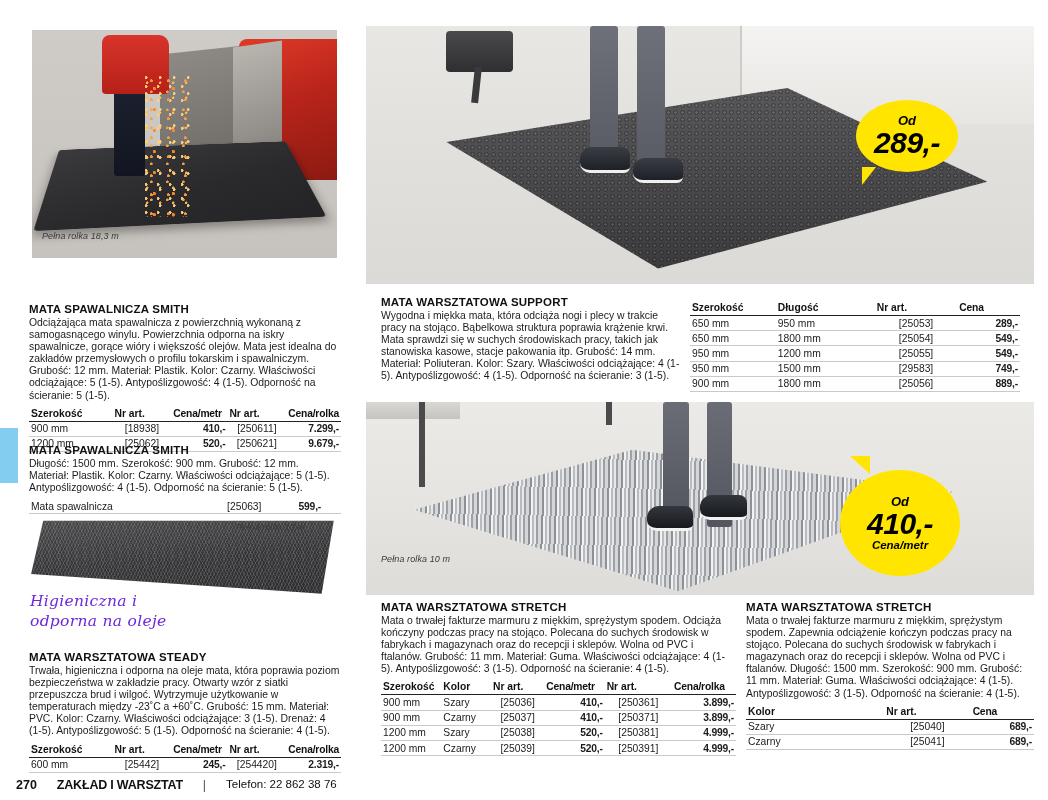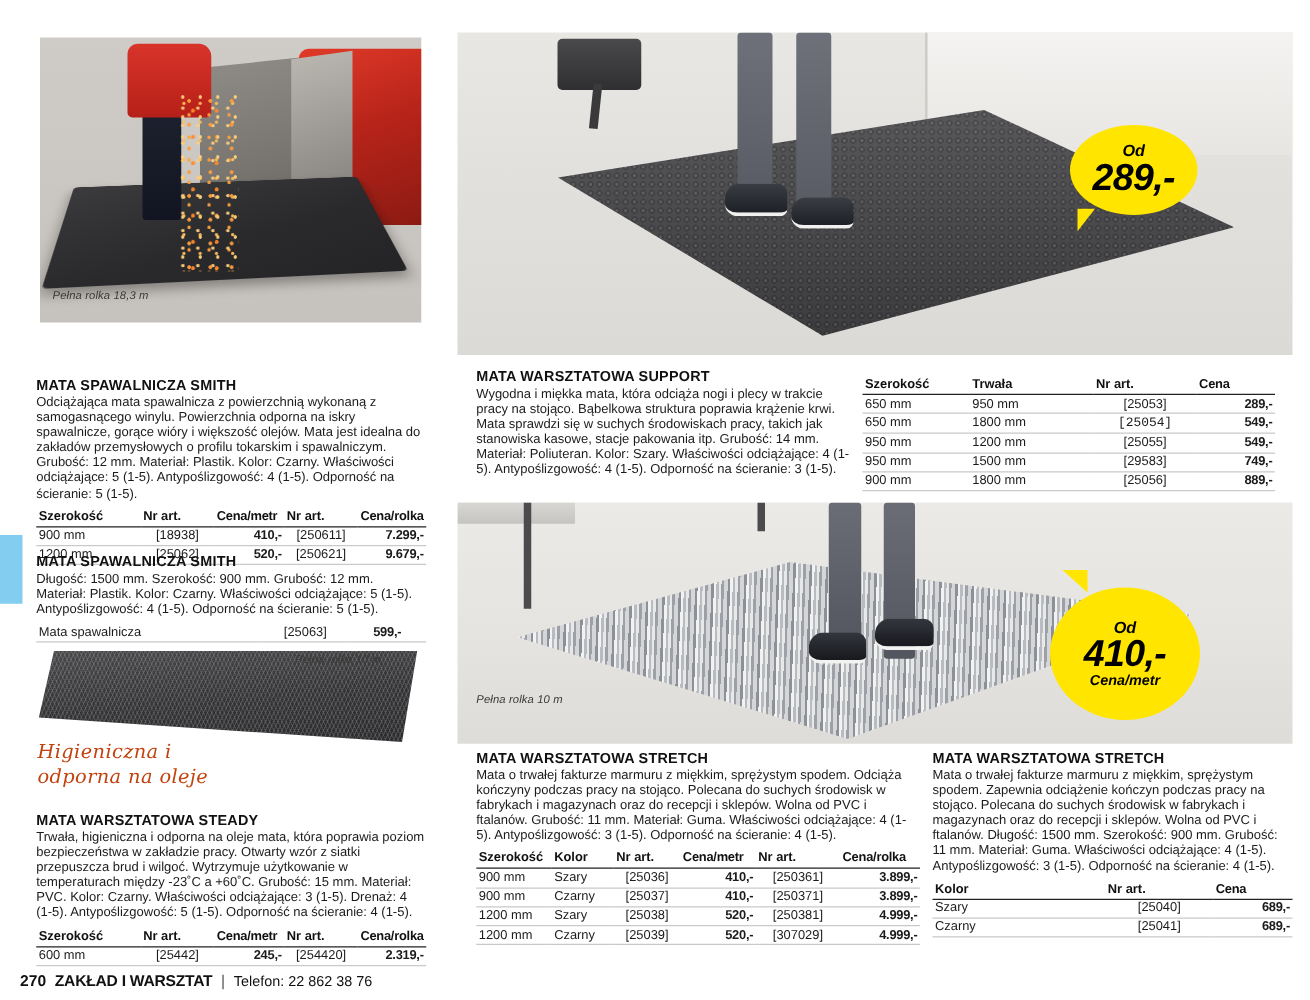--- a/index.html
+++ b/index.html
@@ -228,27 +228,27 @@
   }
 
   
   .blue-tab {
     position: absolute; left: 0; top: 428px; width: 18px; height: 55px;
     background: #83cdf0;
   }
   .handwritten {
     position: absolute; left: 30px; top: 591px; width: 190px;
     font-family: "DejaVu Serif", serif; font-style: italic;
-    font-size: 15.5px; line-height: 20px; color: #c2410c;
+    font-size: 15.5px; line-height: 20px; color: #6d28d9;
     letter-spacing: .3px;
   }
 
   .footer {
     position: absolute; left: 16px; bottom: 8px;
-    display: flex; align-items: flex-end; gap: 7px;
+    display: flex; align-items: flex-start; gap: 20px;
     font-size: 12.5px; color: #111;
   }
   .footer .pg { font-weight: bold; font-size: 12.5px; }
   .footer .sect { font-weight: bold; letter-spacing: -.2px; }
   .footer .sep { color: #555; }
   .footer .tel { font-size: 11.5px; }
 
   
   .blk { position: absolute; }
 </style>
@@ -390,36 +390,36 @@
   <div class="blk" id="blk-3" style="left:381px; top:296px; width:300px;">
       <div class="h-title">MATA WARSZTATOWA SUPPORT</div>
       <div class="body-txt">Wygodna i miękka mata, która odciąża nogi i plecy w trakcie pracy na stojąco. Bąbelkowa struktura poprawia krążenie krwi. Mata sprawdzi się w suchych środowiskach pracy, takich jak stanowiska kasowe, stacje pakowania itp. Grubość: 14 mm. Materiał: Poliuteran. Kolor: Szary. Właściwości odciążające: 4 (1-5). Antypoślizgowość: 4 (1-5). Odporność na ścieranie: 3 (1-5).</div>
     </div>
 
   <div class="blk" id="blk-3-table" style="left:690px; top:296px; width:330px;">
       <table class="spec">
         <thead>
           <tr>
             <th class="" style="width: 26%;">Szerokość</th>
-            <th class="" style="width: 30%;">Trwała</th>
+            <th class="" style="width: 30%;">Długość</th>
             <th class="ctr" style="width: 25%;">Nr art.</th>
             <th class="price" style="width: 19%;">Cena</th>
           </tr>
         </thead>
         <tbody>
           <tr>
             <td class="" style="width: 26%;">650 mm</td>
             <td class="" style="width: 30%;">950 mm</td>
             <td class="ctr" style="width: 25%;">[25053]</td>
             <td class="price" style="width: 19%;">289,-</td>
           </tr>
           <tr>
             <td class="" style="width: 26%;">650 mm</td>
             <td class="" style="width: 30%;">1800 mm</td>
-            <td class="ctr" style="width: 25%; font-family: Liberation Mono, monospace;">[25054]</td>
+            <td class="ctr" style="width: 25%;">[25054]</td>
             <td class="price" style="width: 19%;">549,-</td>
           </tr>
           <tr>
             <td class="" style="width: 26%;">950 mm</td>
             <td class="" style="width: 30%;">1200 mm</td>
             <td class="ctr" style="width: 25%;">[25055]</td>
             <td class="price" style="width: 19%;">549,-</td>
           </tr>
           <tr>
             <td class="" style="width: 26%;">950 mm</td>
@@ -474,21 +474,21 @@
             <td class="ctr" style="width: 15%;">[25038]</td>
             <td class="price" style="width: 17%;">520,-</td>
             <td class="ctr" style="width: 19%;">[250381]</td>
             <td class="price" style="width: 18%;">4.999,-</td>
           </tr>
           <tr>
             <td class="" style="width: 17%;">1200 mm</td>
             <td class="" style="width: 14%;">Czarny</td>
             <td class="ctr" style="width: 15%;">[25039]</td>
             <td class="price" style="width: 17%;">520,-</td>
-            <td class="ctr" style="width: 19%;">[307029]</td>
+            <td class="ctr" style="width: 19%;">[250391]</td>
             <td class="price" style="width: 18%;">4.999,-</td>
           </tr>
         </tbody>
       </table>
     </div>
 
   <div class="blk" id="blk-5" style="left:746px; top:601px; width:288px;">
       <div class="h-title">MATA WARSZTATOWA STRETCH</div>
       <div class="body-txt">Mata o trwałej fakturze marmuru z miękkim, sprężystym spodem. Zapewnia odciążenie kończyn podczas pracy na stojąco. Polecana do suchych środowisk w fabrykach i magazynach oraz do recepcji i sklepów. Wolna od PVC i ftalanów. Długość: 1500 mm. Szerokość: 900 mm. Grubość: 11 mm. Materiał: Guma. Właściwości odciążające: 4 (1-5). Antypoślizgowość: 3 (1-5). Odporność na ścieranie: 4 (1-5).</div>
       <table class="spec">

